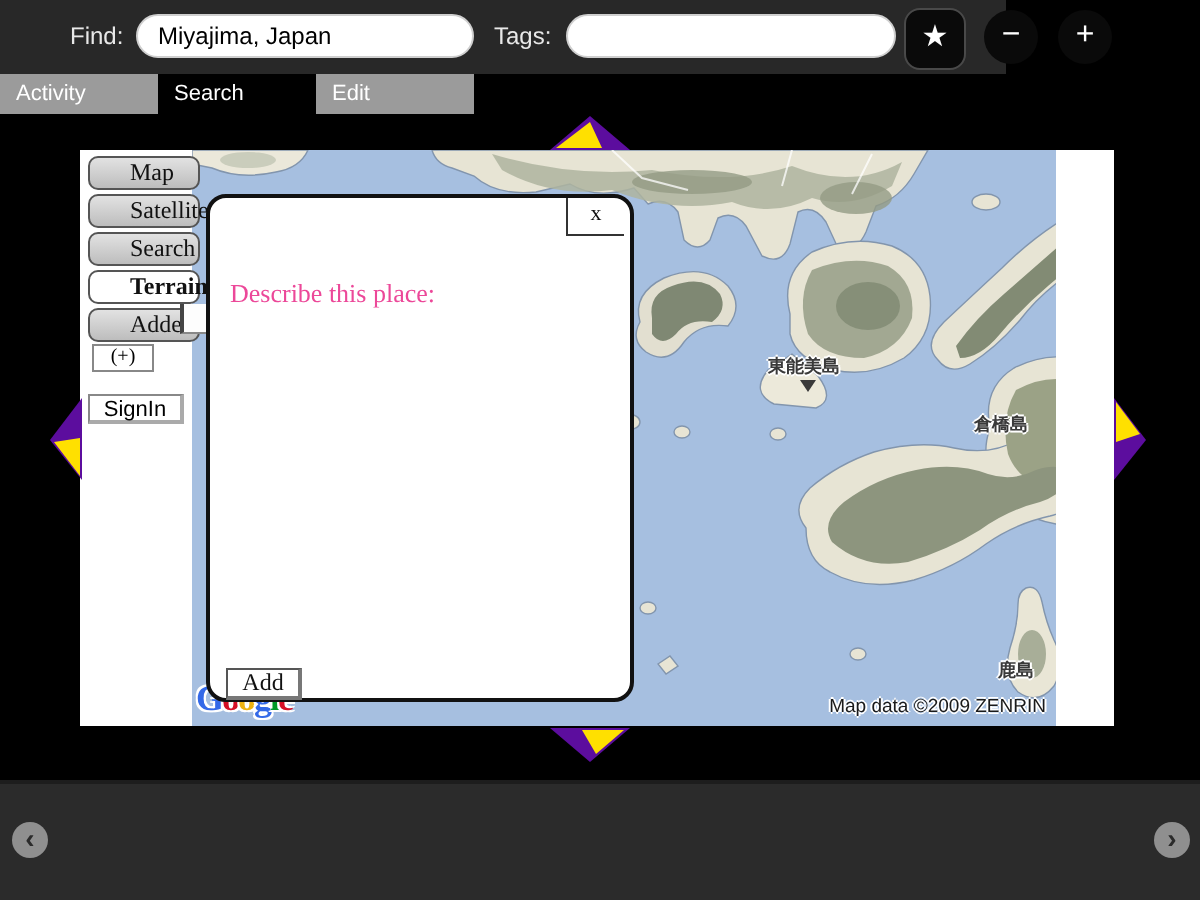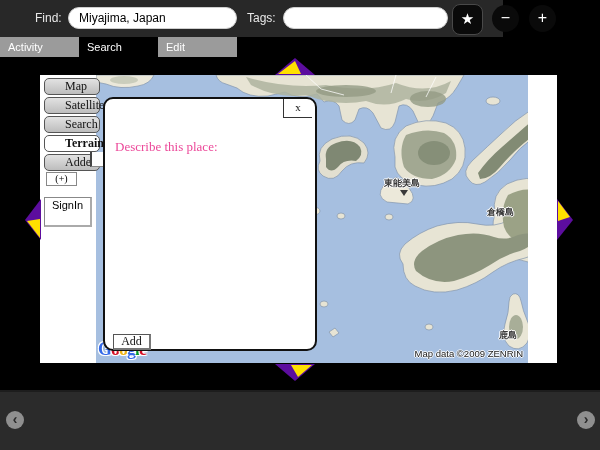--- a/index.html
+++ b/index.html
@@ -158,21 +158,21 @@
     <div class="attribution">Map data ©2009 ZENRIN</div>
   </div>
 
   <div class="mt-btn" style="top:78px">Map</div>
   <div class="mt-btn" style="top:97px">Satellite</div>
   <div class="mt-btn" style="top:116px">Search</div>
   <div class="mt-btn selected" style="top:135px">Terrain</div>
   <div class="mt-btn" style="top:154px">Added</div>
   <div class="sm-btn" style="left:46px;top:172px;width:31px;height:14px;font-size:10px;line-height:12px;font-family:'Liberation Serif',serif">(+)</div>
   <div class="marker-box"></div>
-  <div class="sm-btn" style="left:44px;top:197px;width:48px;height:30px;font-size:11px;line-height:15px;border-right:2px solid #aaa;border-bottom:2px solid #aaa">SignIn</div>
+  <div class="sm-btn" style="left:44px;top:197px;width:48px;height:15px;font-size:11px;line-height:15px;border-right:2px solid #aaa;border-bottom:2px solid #aaa">SignIn</div>
 
   <div class="dialog">
     <div class="dlg-title">Describe this place:</div>
     <div class="dlg-close">x</div>
     <div class="dlg-add">Add</div>
   </div>
 
   <svg class="arrows" viewBox="0 0 600 450">
     <g>
       <polygon points="275,75 315,75 295,58" fill="#5c0d9e"></polygon>

